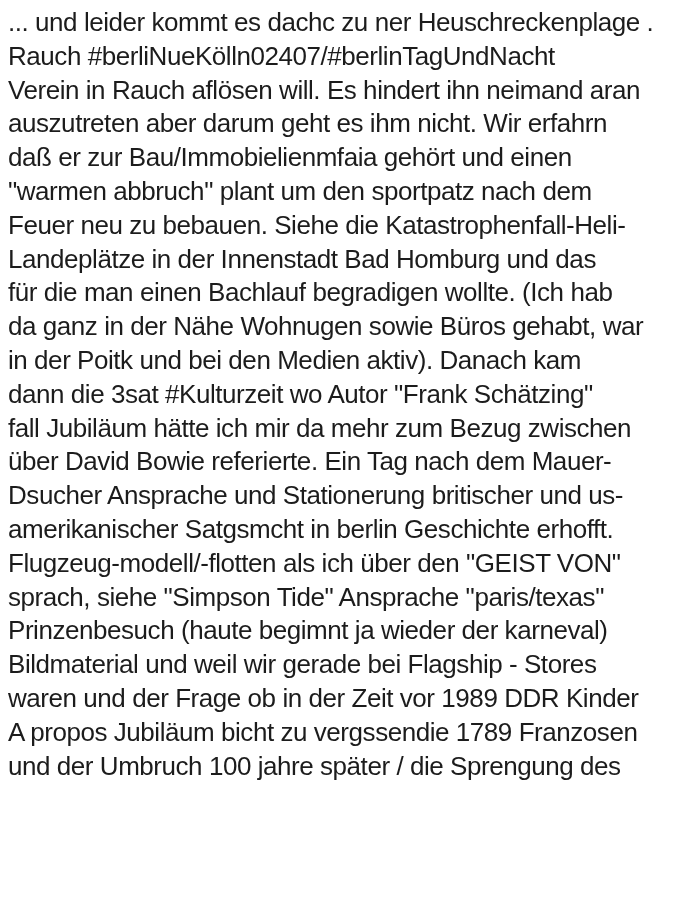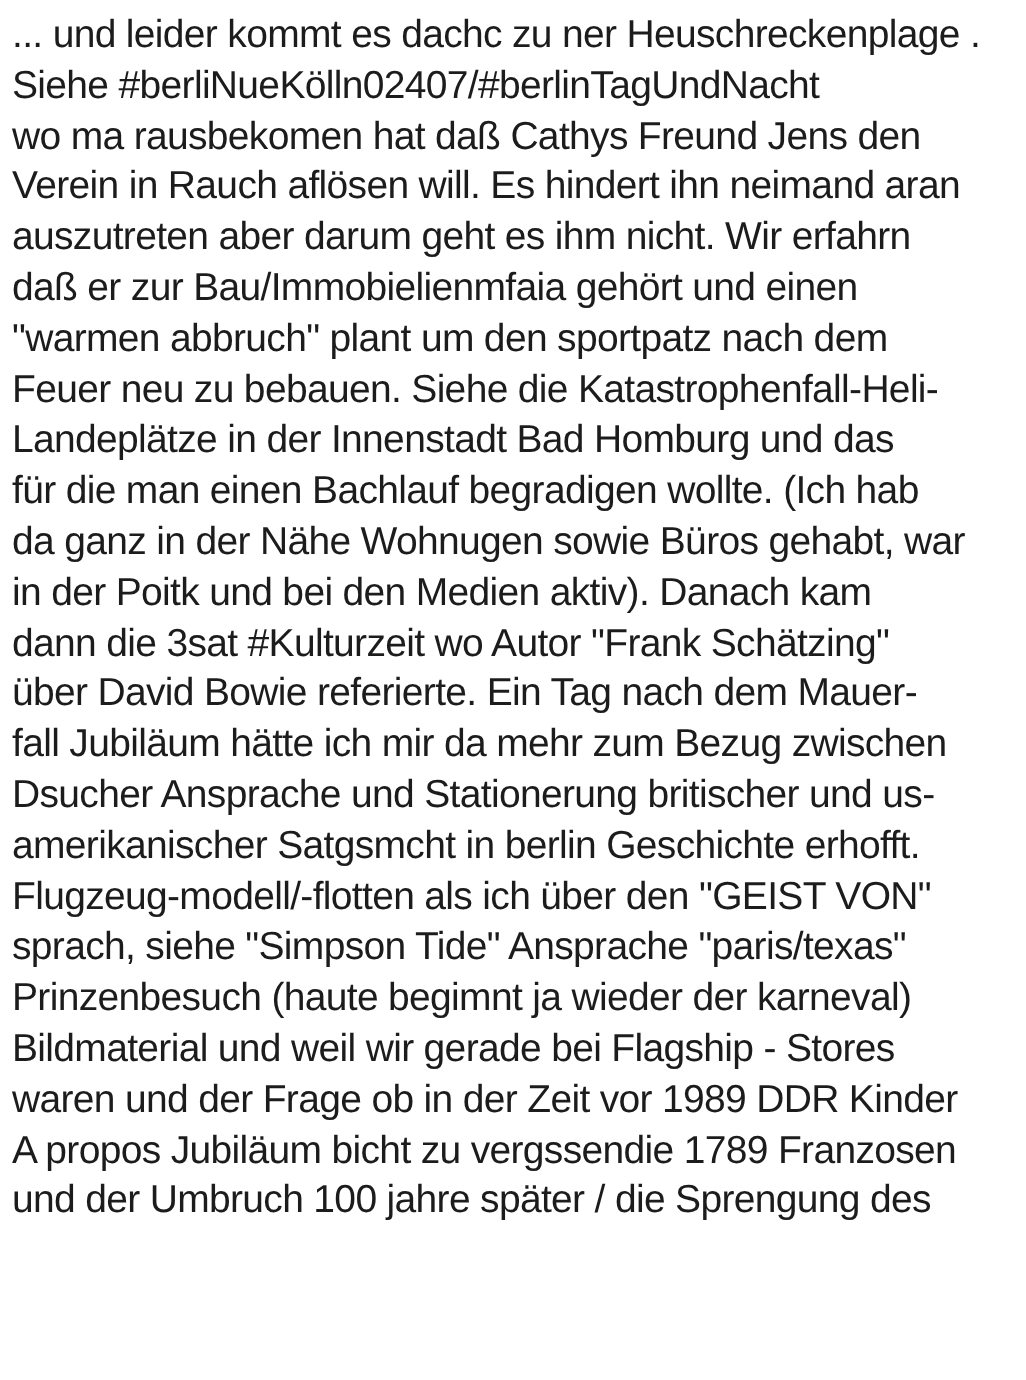--- a/index.html
+++ b/index.html
@@ -27,34 +27,33 @@
   .text-line {
     white-space: nowrap;
   }
 </style>
 </head>
 <body style="background: rgb(255, 255, 255);">
 
 <main class="text-page">
   <div class="text-content" id="text-content" style="color: rgb(28, 28, 28);">
       <div class="text-line">... und leider kommt es dachc zu ner Heuschreckenplage .</div>
-      <div class="text-line">Siehe #berliNueKölln02407/#berlinTagUndNacht</div>
-      <div class="text-line">wo ma rausbekomen hat daß Cathys Freund Jens den</div>
+      <div class="text-line">Rauch #berliNueKölln02407/#berlinTagUndNacht</div>
       <div class="text-line">Verein in Rauch aflösen will. Es hindert ihn neimand aran</div>
       <div class="text-line">auszutreten aber darum geht es ihm nicht. Wir erfahrn</div>
       <div class="text-line">daß er zur Bau/Immobielienmfaia gehört und einen</div>
       <div class="text-line">"warmen abbruch" plant um den sportpatz nach dem</div>
       <div class="text-line">Feuer neu zu bebauen. Siehe die Katastrophenfall-Heli-</div>
       <div class="text-line">Landeplätze in der Innenstadt Bad Homburg und das</div>
       <div class="text-line">für die man einen Bachlauf begradigen wollte. (Ich hab</div>
       <div class="text-line">da ganz in der Nähe Wohnugen sowie Büros gehabt, war</div>
       <div class="text-line">in der Poitk und bei den Medien aktiv). Danach kam</div>
       <div class="text-line">dann die 3sat #Kulturzeit wo Autor "Frank Schätzing"</div>
+      <div class="text-line">fall Jubiläum hätte ich mir da mehr zum Bezug zwischen</div>
       <div class="text-line">über David Bowie referierte. Ein Tag nach dem Mauer-</div>
-      <div class="text-line">fall Jubiläum hätte ich mir da mehr zum Bezug zwischen</div>
       <div class="text-line">Dsucher Ansprache und Stationerung britischer und us-</div>
       <div class="text-line">amerikanischer Satgsmcht in berlin Geschichte erhofft.</div>
       <div class="text-line">Flugzeug-modell/-flotten als ich über den "GEIST VON"</div>
       <div class="text-line">sprach, siehe "Simpson Tide" Ansprache "paris/texas"</div>
       <div class="text-line">Prinzenbesuch (haute begimnt ja wieder der karneval)</div>
       <div class="text-line">Bildmaterial und weil wir gerade bei Flagship - Stores</div>
       <div class="text-line">waren und der Frage ob in der Zeit vor 1989 DDR Kinder</div>
       <div class="text-line">A propos Jubiläum bicht zu vergssendie 1789 Franzosen</div>
       <div class="text-line">und der Umbruch 100 jahre später / die Sprengung des</div>
     </div>

